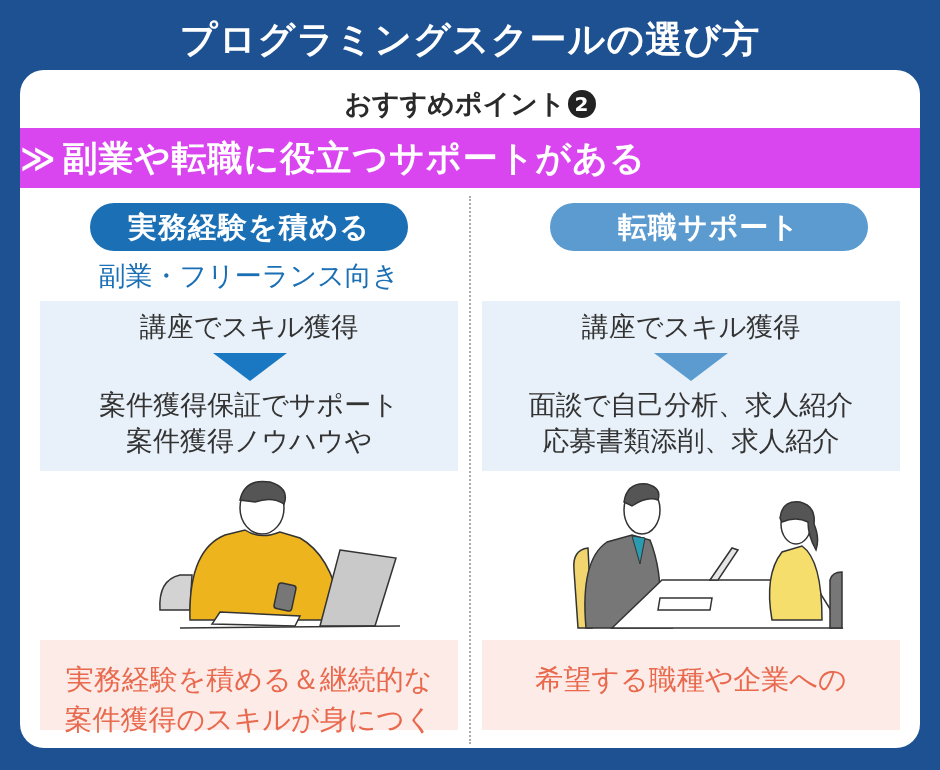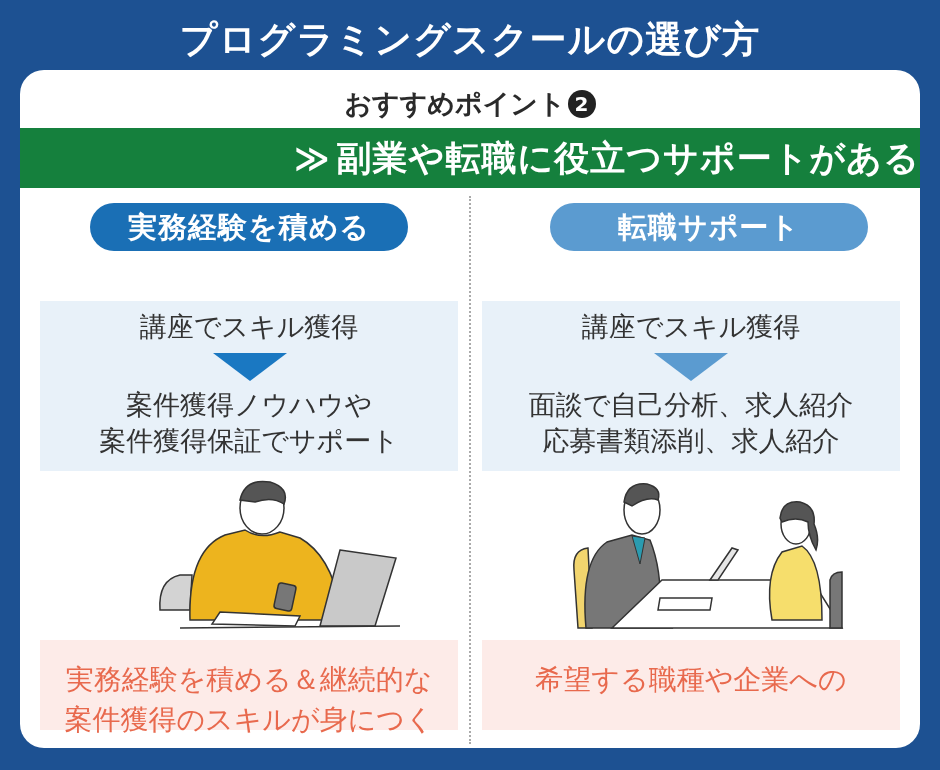--- a/index.html
+++ b/index.html
@@ -4,22 +4,22 @@
 <style>
   html,body{margin:0;padding:0;}
   body{width:940px;height:770px;background:#1d5192;position:relative;overflow:hidden;
        font-family:"DejaVu Sans","Liberation Sans",sans-serif;}
   .title{position:absolute;left:0;top:14px;width:940px;text-align:center;color:#fff;
          font-size:37px;font-weight:bold;letter-spacing:1px;line-height:52px;}
   .card{position:absolute;left:20px;top:70px;width:900px;height:678px;background:#fff;border-radius:24px;}
   .point{position:absolute;left:0;top:12px;width:900px;text-align:center;font-size:27px;font-weight:bold;color:#2a2a2a;line-height:44px;}
   .badge{display:inline-block;width:28px;height:28px;border-radius:50%;background:#222;color:#fff;font-size:20px;
          line-height:28px;text-align:center;vertical-align:2px;margin-left:2px;}
-  .band{position:absolute;left:0;top:58px;width:900px;height:60px;background:#15803d;color:#fff;
-        font-size:35px;font-weight:bold;line-height:60px;text-align:right;letter-spacing:1px;}
+  .band{position:absolute;left:0;top:58px;width:900px;height:60px;background:#d946ef;color:#fff;
+        font-size:35px;font-weight:bold;line-height:60px;text-align:left;letter-spacing:1px;}
   .band .chev{font-size:34px;margin-right:6px;}
   .divider{position:absolute;left:449px;top:126px;height:548px;border-left:2px dotted #aaa;}
   .col{position:absolute;top:118px;width:418px;height:560px;}
   .col.left{left:20px;} .col.right{left:462px;}
   .pill{position:absolute;top:15px;height:48px;border-radius:24px;color:#fff;font-size:29px;font-weight:bold;
         line-height:48px;text-align:center;letter-spacing:1px;}
   .left .pill{left:50px;width:318px;background:#1a6fb5;}
   .right .pill{left:68px;width:318px;background:#5b9bd0;}
   .sub{position:absolute;top:68px;width:418px;text-align:center;font-size:27px;line-height:40px;}
   .left .sub{color:#1a6fb5;} .right .sub{color:#5b9bd0;}
@@ -43,26 +43,27 @@
     <span>おすすめポイント</span><span class="badge">2</span>
   </div>
   <div class="band">
     <span class="chev">≫</span><span>副業や転職に役立つサポートがある</span>
   </div>
 
   <div class="divider"></div>
 
   <div class="col left">
     <div class="pill">実務経験を積める</div>
+    <div class="sub">副業・フリーランス向き</div>
     <div class="flow">
       <div class="step1">講座でスキル獲得</div>
       <div class="arrow"></div>
       <div class="step2">
+        <div>案件獲得保証でサポート</div>
         <div>案件獲得ノウハウや</div>
-        <div>案件獲得保証でサポート</div>
       </div>
     </div>
     <svg class="illus" viewBox="0 0 418 150">
       <path d="M120 130 Q118 100 140 95 L152 95 L150 130 Z" fill="#d3d3d3" stroke="#333" stroke-width="1.5"></path>
       <path d="M150 140 Q148 70 185 55 L205 50 Q220 60 240 52 L260 58 Q290 75 300 125 L285 140 Z" fill="#edb41e" stroke="#333" stroke-width="1.5"></path>
       <ellipse cx="222" cy="28" rx="22" ry="26" fill="#fff" stroke="#333" stroke-width="1.5"></ellipse>
       <path d="M200 20 Q205 -2 230 2 Q250 8 244 24 Q232 16 215 22 Z" fill="#555" stroke="#333" stroke-width="1.5"></path>
       <rect x="236" y="104" width="18" height="26" rx="3" fill="#777" stroke="#333" stroke-width="1.5" transform="rotate(12 245 117)"></rect>
       <path d="M300 70 L356 78 L335 146 L280 146 Z" fill="#c9c9c9" stroke="#333" stroke-width="1.5"></path>
       <path d="M180 132 L260 136 L255 146 L172 144 Z" fill="#fff" stroke="#333" stroke-width="1.5"></path>

